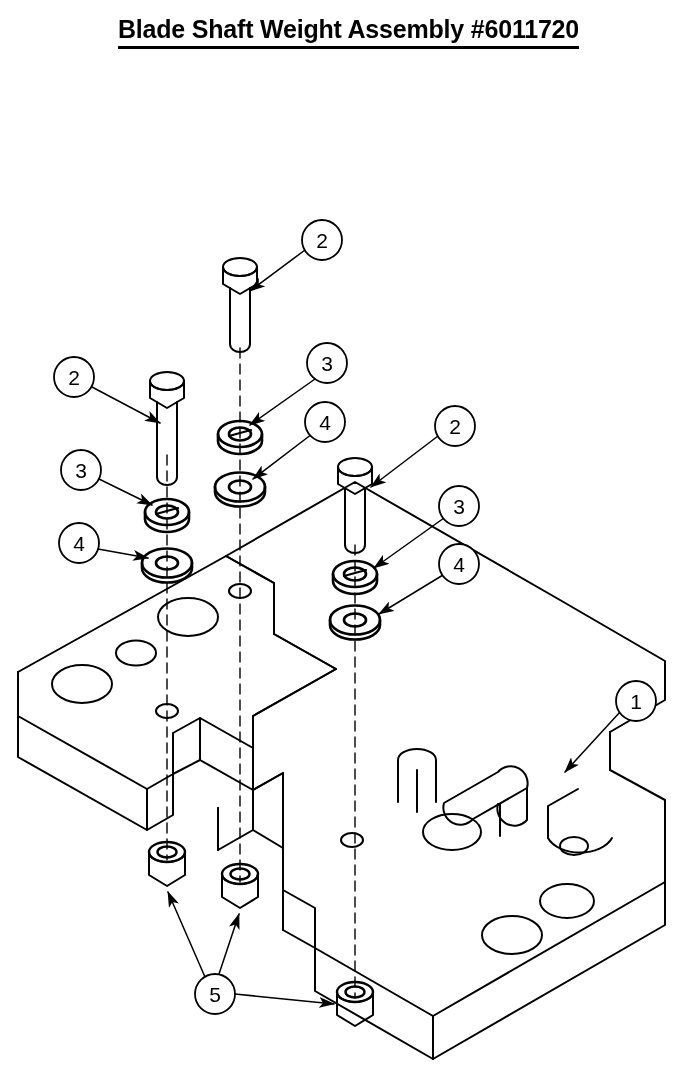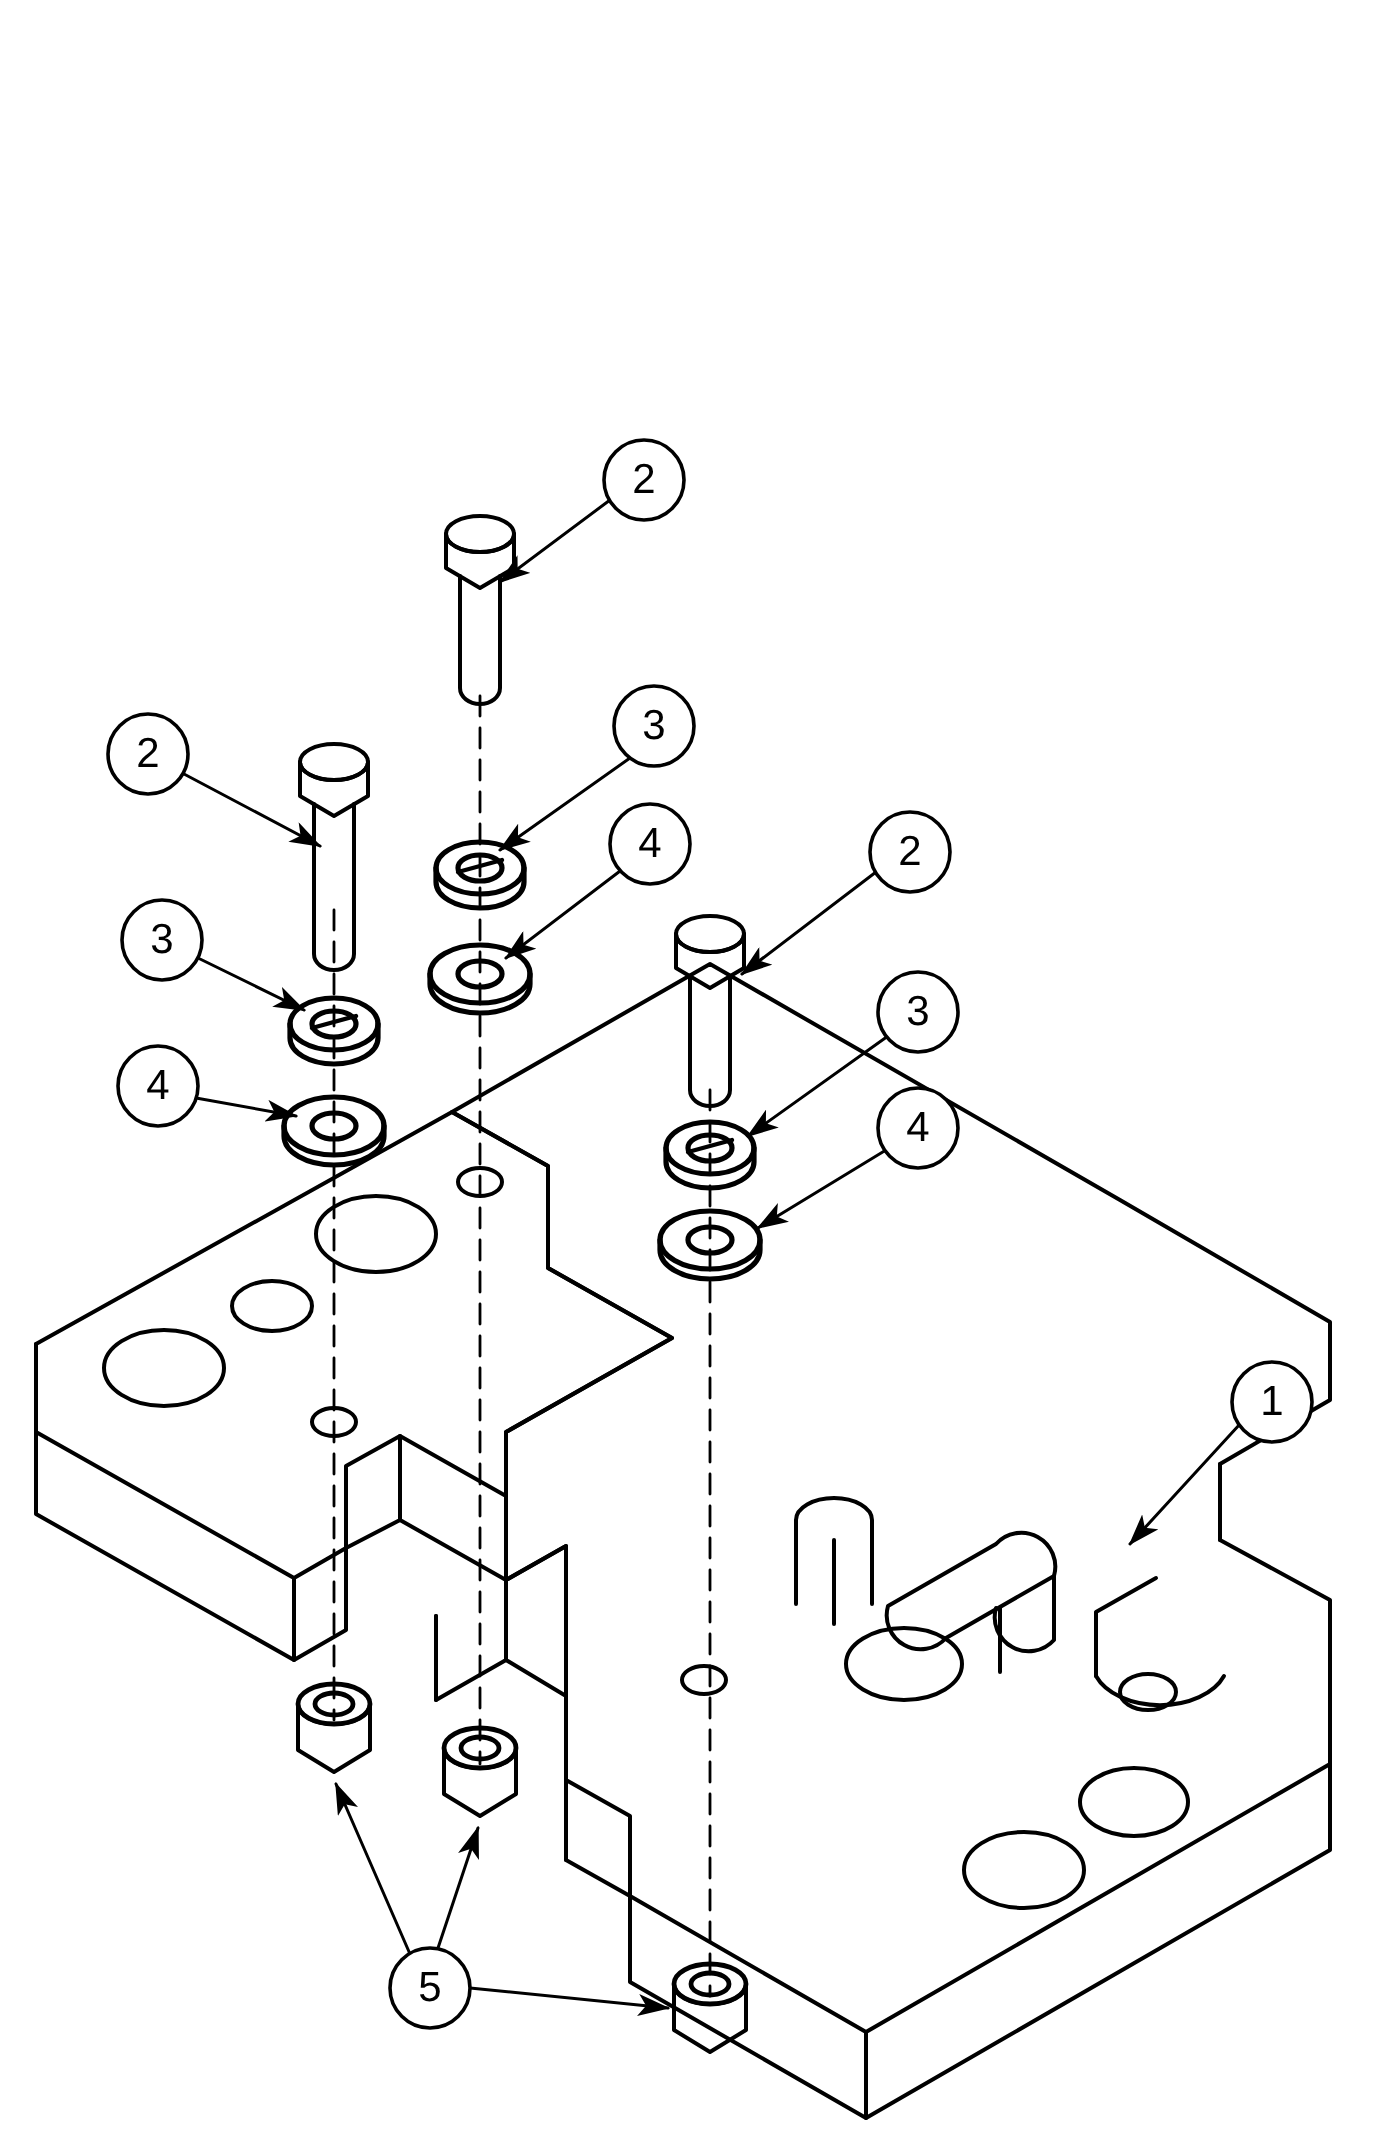--- a/index.html
+++ b/index.html
@@ -53,20 +53,23 @@
     font-size: 21px;
     font-weight: normal;
     fill: #000000;
   }
 </style>
 </head>
 <body>
 
 <div id="page">
 
+  <div id="title-block">
+    <div id="title-text">Blade Shaft Weight Assembly #6011720</div>
+  </div>
 
   <svg id="drawing" viewBox="0 0 697 1069" width="697" height="1069" xmlns="http://www.w3.org/2000/svg">
 
     <defs>
       <marker id="arrowFilled" markerWidth="16" markerHeight="11" refX="15" refY="5.5" orient="auto" markerUnits="userSpaceOnUse">
         <path d="M0,0 L16,5.5 L0,11 L4,5.5 Z" fill="#000000"></path>
       </marker>
     </defs>
 
     <g fill="none" stroke="#000000" stroke-width="2" stroke-linejoin="round" stroke-linecap="round">

